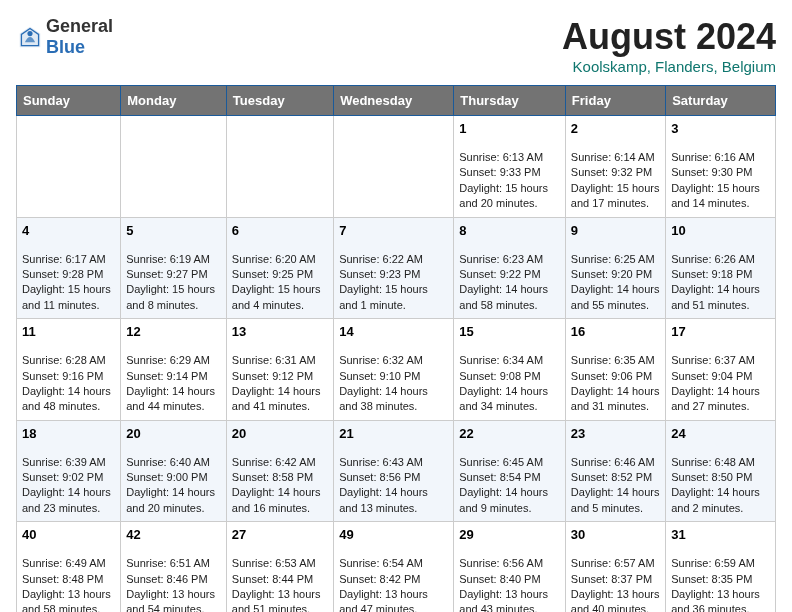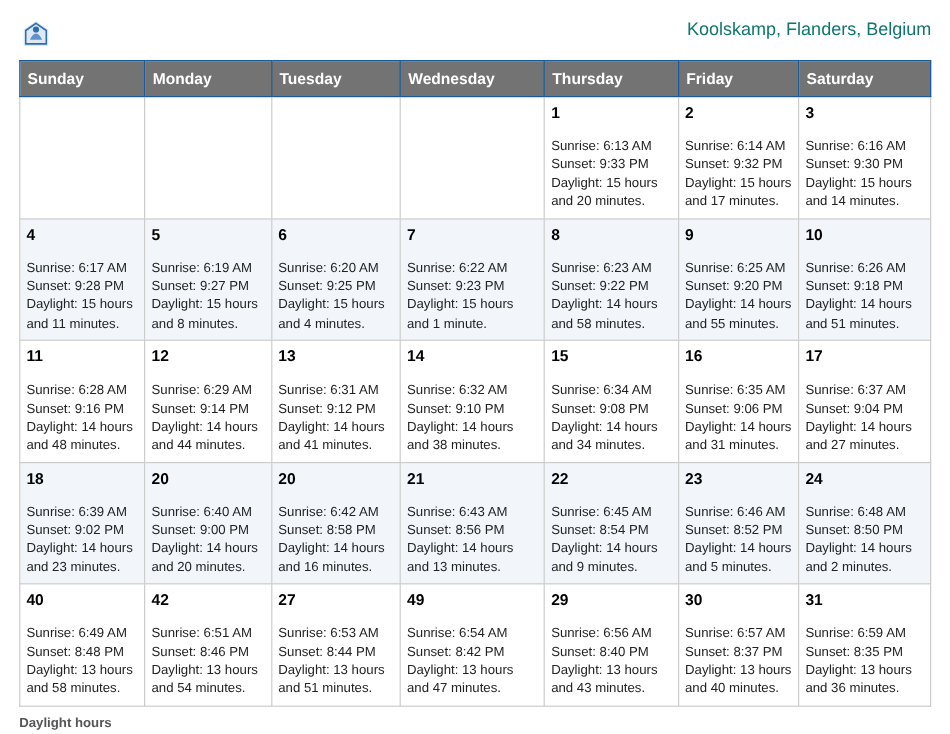--- a/index.html
+++ b/index.html
@@ -88,22 +88,27 @@
 <body>
 
 <div class="header">
   <div class="logo">
     <svg class="logo-icon" viewBox="0 0 28 28" xmlns="http://www.w3.org/2000/svg">
       <polygon points="14,2 26,10 26,26 2,26 2,10" fill="#2a6db5" opacity="0.15"></polygon>
       <polygon points="14,4 24,11 24,24 4,24 4,11" fill="none" stroke="#2a6db5" stroke-width="1.5"></polygon>
       <path d="M8 20 Q14 8 20 20" fill="#2a6db5" opacity="0.7"></path>
       <circle cx="14" cy="10" r="3" fill="#2a6db5"></circle>
     </svg>
+    <div style="display:flex;flex-direction:column;line-height:1.15;margin-left:4px;">
+      <span style="font-size:18px;font-weight:bold;color:#333;">General</span>
+      <span style="font-size:18px;font-weight:bold;color:#2a6db5;">Blue</span>
+    </div>
   </div>
   <div class="title-block">
+    <div class="month-year">August 2024</div>
     <div class="location">Koolskamp, Flanders, Belgium</div>
   </div>
 </div>
 
 <table>
   <thead>
     <tr>
     <th>Sunday</th>
         <th>Monday</th>
         <th>Tuesday</th>

